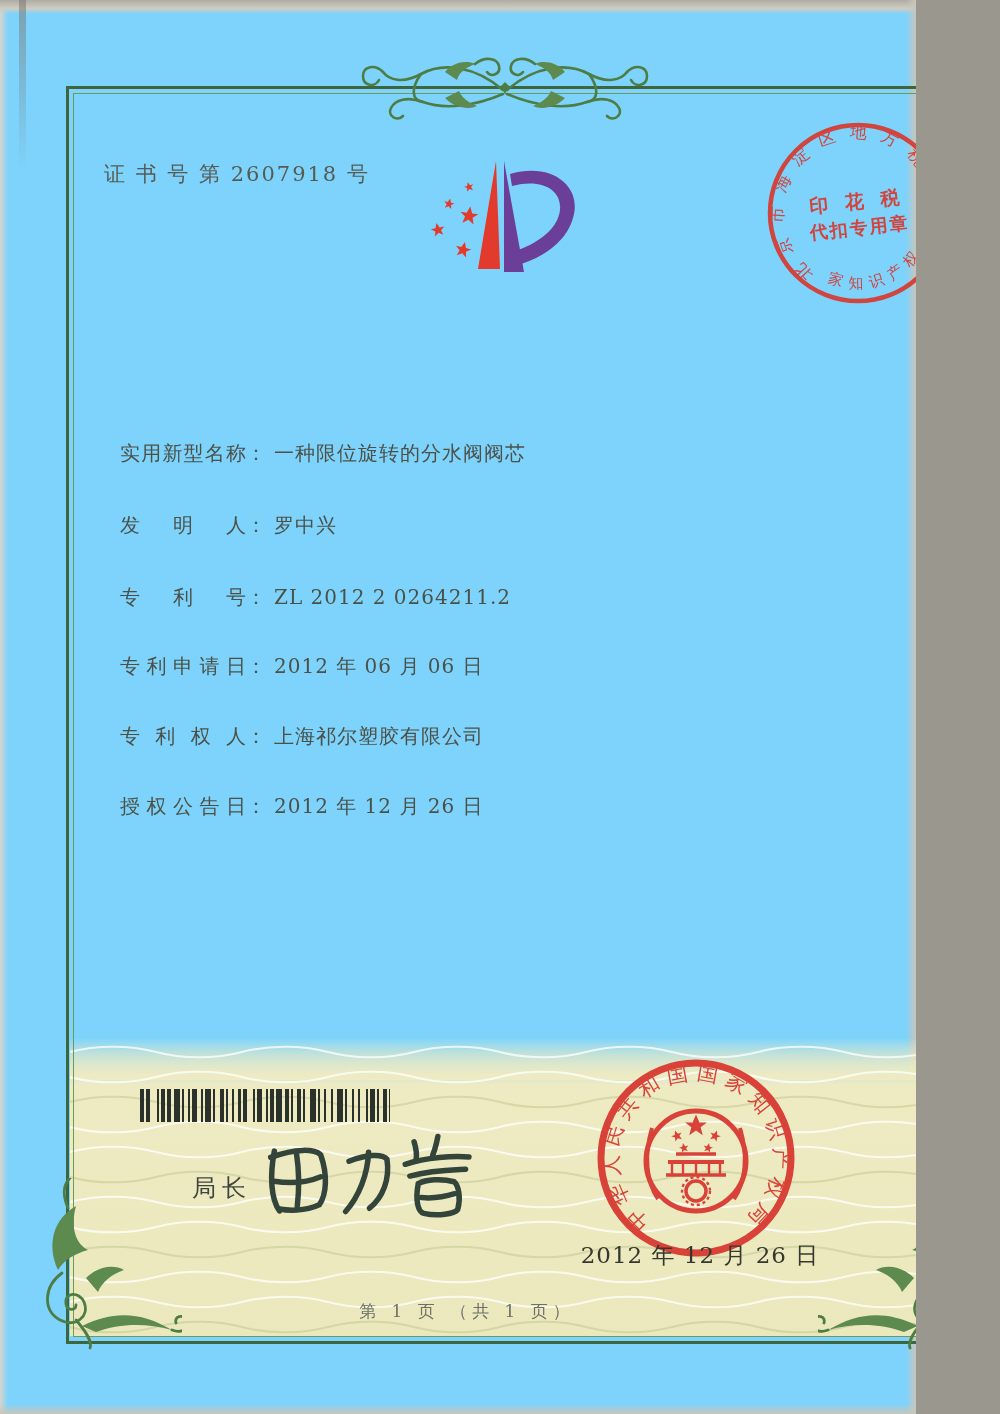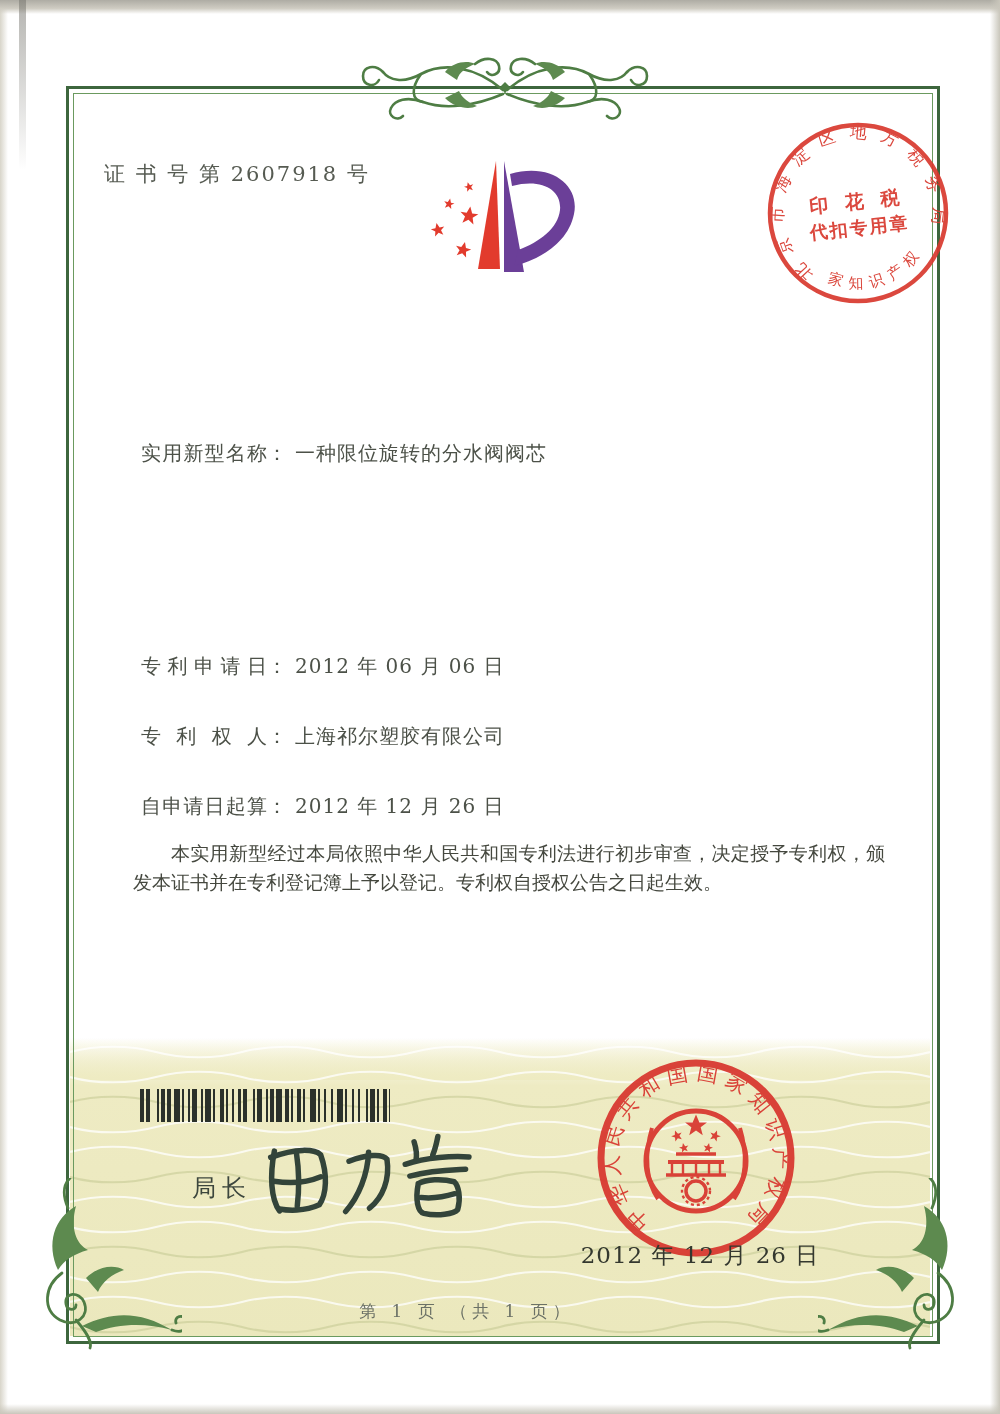--- a/index.html
+++ b/index.html
@@ -1,18 +1,18 @@
 <!DOCTYPE html>
 <html><head>
 <meta charset="utf-8">
 <style>
   html,body{margin:0;padding:0;background:#9a978f;}
   #page{
-    position:relative;width:1000px;height:1414px;overflow:hidden;
-    background:#ffffff;
+    position:relative;width:916px;height:1414px;overflow:hidden;
+    background:#7dd3fc;
     font-family:"DejaVu Serif","Liberation Serif",serif;
   }
   
   .scan-top{position:absolute;left:0;top:0;width:1000px;height:14px;
     background:linear-gradient(180deg,#aeaca4,#cfccc2 60%,rgba(247,244,234,0));}
   .scan-right{position:absolute;right:0;top:0;width:10px;height:1414px;
     background:linear-gradient(270deg,#c9c6bb,rgba(247,244,234,0));}
   .scan-bottom{position:absolute;left:0;bottom:0;width:1000px;height:10px;
     background:linear-gradient(0deg,#c9c6bb,rgba(247,244,234,0));}
   .scan-streak{position:absolute;left:19px;top:0;width:7px;height:170px;
@@ -31,21 +31,21 @@
     border:3px solid #3d663d;}
   .frame-inner{position:absolute;left:4px;top:4px;right:4px;bottom:4px;
     border:1px solid #6b9a5f;}
 
   .flourish{position:absolute;}
 
   
   .certno{position:absolute;left:104px;top:160px;font-size:21px;color:#565b52;letter-spacing:2px;}
   .title{position:absolute;left:0;top:310px;width:1000px;text-align:center;
     font-size:45px;font-weight:bold;letter-spacing:16px;text-indent:16px;color:#2e4836;}
-  .field-row{position:absolute;left:141px;font-size:20px;color:#4c5148;white-space:nowrap;}
+  .field-row{position:absolute;left:120px;font-size:20px;color:#4c5148;white-space:nowrap;}
   .flabel{display:inline-block;width:126px;text-align:justify;text-align-last:justify;}
   .fcolon{display:inline-block;margin-right:8px;}
   .fvalue{letter-spacing:1px;}
   .paras{position:absolute;left:133px;top:839px;width:752px;font-size:19px;
     line-height:28.5px;color:#45483f;text-align:justify;}
   .paras p{margin:0;text-indent:2em;}
 
   .barcode{position:absolute;left:140px;top:1089px;width:250px;height:33px;font-size:0;}
   .barcode i{display:inline-block;height:33px;vertical-align:top;}
   .bar-dark{background:#2b312b;}
@@ -160,32 +160,37 @@
         <text x="95" y="90" font-size="19" letter-spacing="5">印 花 税</text>
         <text x="95" y="116" font-size="18" letter-spacing="2">代扣专用章</text>
       </g>
     </g>
   </svg>
 
 
   <div class="field-row" style="top:440px">
     <span class="flabel">实用新型名称</span><span class="fcolon">：</span><span class="fvalue">一种限位旋转的分水阀阀芯</span>
   </div>
+  <div class="field-row" style="top:512px">
+    <span class="flabel">发明人</span><span class="fcolon">：</span><span class="fvalue">罗中兴</span>
+  </div>
+  <div class="field-row" style="top:584px">
+    <span class="flabel">专利号</span><span class="fcolon">：</span><span class="fvalue">ZL 2012 2 0264211.2</span>
+  </div>
   <div class="field-row" style="top:653px">
     <span class="flabel">专利申请日</span><span class="fcolon">：</span><span class="fvalue">2012 年 06 月 06 日</span>
   </div>
   <div class="field-row" style="top:723px">
     <span class="flabel">专利权人</span><span class="fcolon">：</span><span class="fvalue">上海祁尔塑胶有限公司</span>
   </div>
   <div class="field-row" style="top:793px">
-    <span class="flabel">自申请日起算</span><span class="fcolon">：</span><span class="fvalue">2012 年 12 月 26 日</span>
+    <span class="flabel">授权公告日</span><span class="fcolon">：</span><span class="fvalue">2012 年 12 月 26 日</span>
   </div>
 
   <div class="paras">
-    <p>本实用新型经过本局依照中华人民共和国专利法进行初步审查，决定授予专利权，颁发本证书并在专利登记簿上予以登记。专利权自授权公告之日起生效。</p>
   </div>
 
   <div class="barcode" id="barcode"><i class="bar-dark" style="width: 4.2px;"></i><i style="width: 2.1px;"></i><i class="bar-dark" style="width: 4.2px;"></i><i style="width: 6.3px;"></i><i class="bar-dark" style="width: 2.1px;"></i><i style="width: 2.1px;"></i><i class="bar-dark" style="width: 4.2px;"></i><i style="width: 2.1px;"></i><i class="bar-dark" style="width: 4.2px;"></i><i style="width: 2.1px;"></i><i class="bar-dark" style="width: 6.3px;"></i><i style="width: 2.1px;"></i><i class="bar-dark" style="width: 2.1px;"></i><i style="width: 4.2px;"></i><i class="bar-dark" style="width: 2.1px;"></i><i style="width: 2.1px;"></i><i class="bar-dark" style="width: 4.2px;"></i><i style="width: 4.2px;"></i><i class="bar-dark" style="width: 2.1px;"></i><i style="width: 2.1px;"></i><i class="bar-dark" style="width: 6.3px;"></i><i style="width: 2.1px;"></i><i class="bar-dark" style="width: 2.1px;"></i><i style="width: 4.2px;"></i><i class="bar-dark" style="width: 4.2px;"></i><i style="width: 2.1px;"></i><i class="bar-dark" style="width: 2.1px;"></i><i style="width: 4.2px;"></i><i class="bar-dark" style="width: 2.1px;"></i><i style="width: 4.2px;"></i><i class="bar-dark" style="width: 2.1px;"></i><i style="width: 2.1px;"></i><i class="bar-dark" style="width: 4.2px;"></i><i style="width: 6.3px;"></i><i class="bar-dark" style="width: 2.1px;"></i><i style="width: 2.1px;"></i><i class="bar-dark" style="width: 4.2px;"></i><i style="width: 4.2px;"></i><i class="bar-dark" style="width: 2.1px;"></i><i style="width: 2.1px;"></i><i class="bar-dark" style="width: 4.2px;"></i><i style="width: 2.1px;"></i><i class="bar-dark" style="width: 6.3px;"></i><i style="width: 2.1px;"></i><i class="bar-dark" style="width: 4.2px;"></i><i style="width: 2.1px;"></i><i class="bar-dark" style="width: 2.1px;"></i><i style="width: 4.2px;"></i><i class="bar-dark" style="width: 4.2px;"></i><i style="width: 2.1px;"></i><i class="bar-dark" style="width: 2.1px;"></i><i style="width: 4.2px;"></i><i class="bar-dark" style="width: 6.3px;"></i><i style="width: 2.1px;"></i><i class="bar-dark" style="width: 2.1px;"></i><i style="width: 4.2px;"></i><i class="bar-dark" style="width: 2.1px;"></i><i style="width: 4.2px;"></i><i class="bar-dark" style="width: 2.1px;"></i><i style="width: 4.2px;"></i><i class="bar-dark" style="width: 6.3px;"></i><i style="width: 2.1px;"></i><i class="bar-dark" style="width: 2.1px;"></i><i style="width: 4.2px;"></i><i class="bar-dark" style="width: 2.1px;"></i><i style="width: 4.2px;"></i><i class="bar-dark" style="width: 2.1px;"></i><i style="width: 6.3px;"></i><i class="bar-dark" style="width: 2.1px;"></i><i style="width: 2.1px;"></i><i class="bar-dark" style="width: 4.2px;"></i><i style="width: 2.1px;"></i><i class="bar-dark" style="width: 2.1px;"></i><i style="width: 4.2px;"></i><i class="bar-dark" style="width: 4.2px;"></i><i style="width: 2.1px;"></i><i class="bar-dark" style="width: 0.1px;"></i></div>
 
   <div class="sig-label">局长</div>
   <div class="sig-hidden">田力普</div>
   <svg class="sig-svg" width="230" height="95" viewBox="0 0 230 95">
     <g stroke="#33443a" stroke-width="5.5" fill="none" stroke-linecap="round" stroke-linejoin="round">
       <path d="M18,14 C12,38 12,62 20,74"></path>
       <path d="M14,20 C40,12 58,14 64,20 C70,40 68,60 60,70 C45,76 28,74 20,72"></path>

